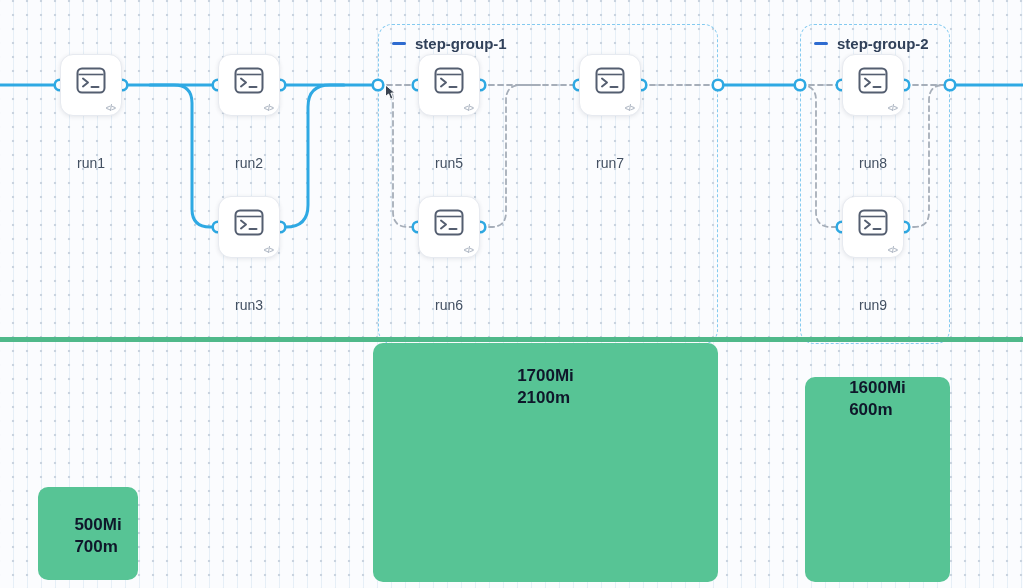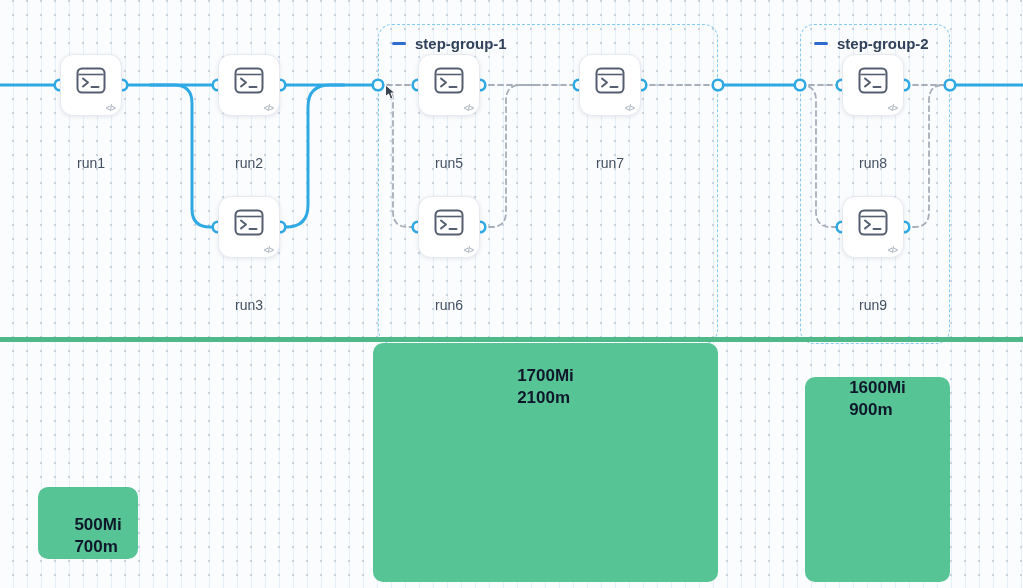--- a/index.html
+++ b/index.html
@@ -59,21 +59,21 @@
   
   .cursor { position:absolute; left:384px; top:84px; }
 
   
   .divider { position:absolute; left:0; top:337px; width:1023px; height:5px; background:#50b98a; }
   .bar {
     position:absolute; background:#57c495; border-radius:10px;
     display:flex; justify-content:center; align-items:flex-start; box-sizing:border-box;
   }
   .bar-text { text-align:left; font-size:17px; font-weight:bold; color:#0f172a; line-height:1.3; }
-  .bar-1 { left:38px;  top:487px; width:100px; height:72px;  padding-top:27px;padding-left:20px; }
+  .bar-1 { left:38px;  top:487px; width:100px; height:93px;  padding-top:27px;padding-left:20px; }
   .bar-2 { left:190px; top:417px; width:118px; height:165px; padding-top:20px; }
   .bar-3 { left:373px; top:343px; width:345px; height:239px; padding-top:22px; }
   .bar-4 { left:805px; top:377px; width:145px; height:205px; padding-top:0; }
 </style>
 </head>
 <body>
 
 <div class="stage">
 
   <div class="group group-1">
@@ -244,17 +244,17 @@
   </div>
   <div class="bar bar-3">
     <div class="bar-text">
       <div>1700Mi</div>
       <div>2100m</div>
     </div>
   </div>
   <div class="bar bar-4">
     <div class="bar-text">
       <div>1600Mi</div>
-      <div>900m</div>
+      <div>600m</div>
     </div>
   </div>
 
 </div>
 
 </body></html>

